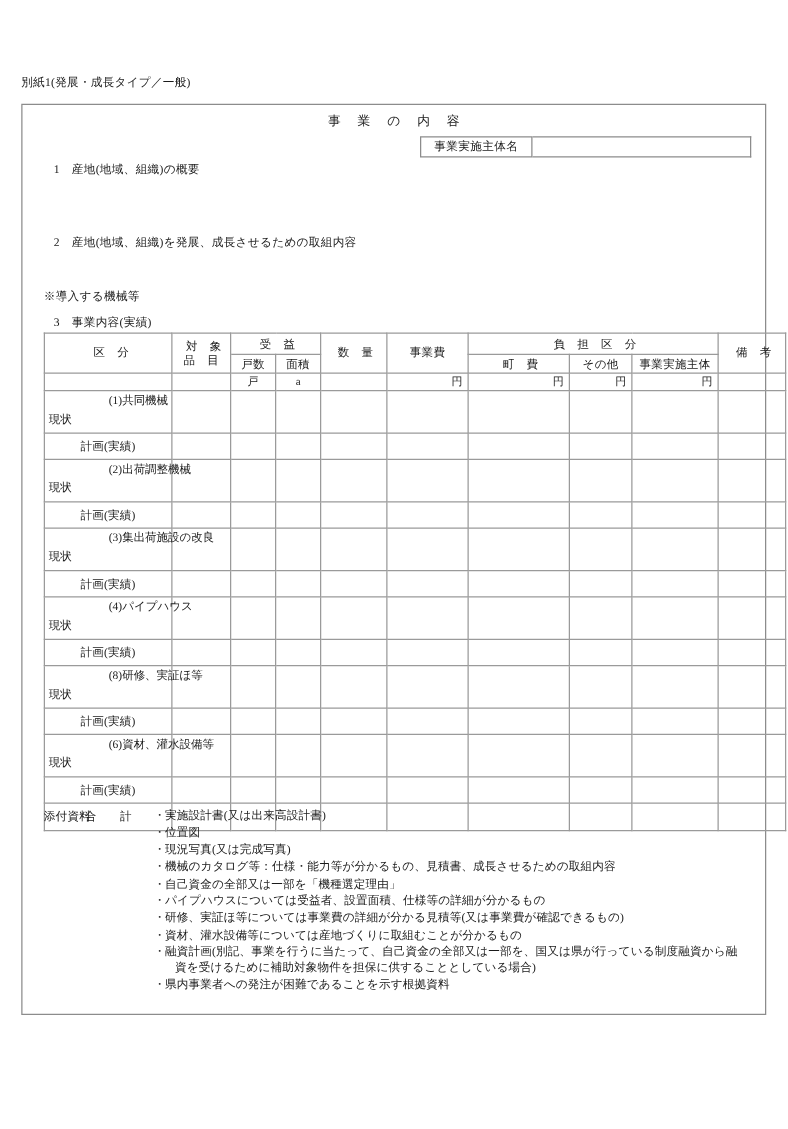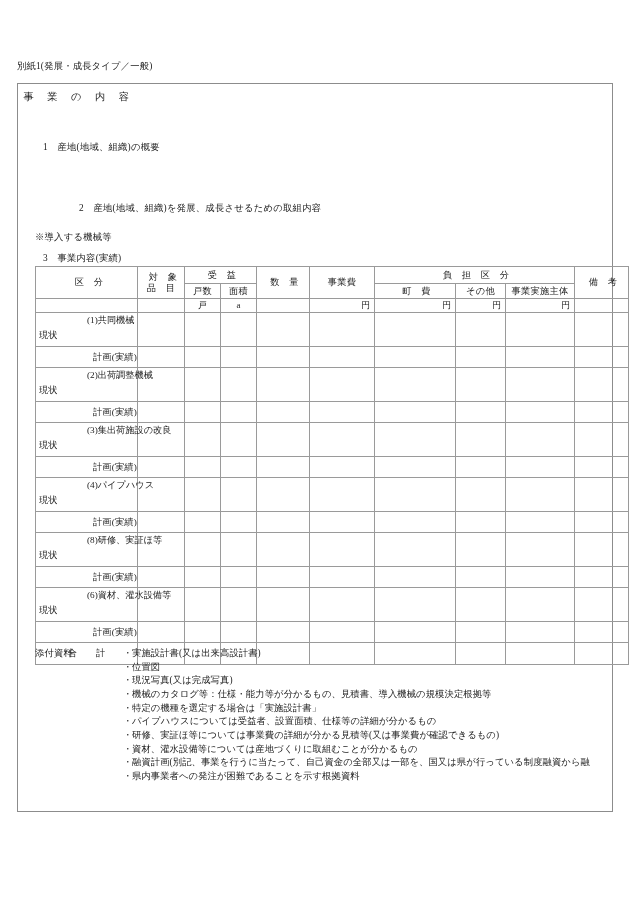--- a/index.html
+++ b/index.html
@@ -51,21 +51,21 @@
     width: 100%;
     height: 100%;
   }
 
   
   .doc-title {
     position: absolute;
     left: 0;
     top: 6px;
     width: 100%;
-    text-align: left;
+    text-align: center;
     font-size: 10.2px;
     letter-spacing: 5.5px;
     text-indent: 5.5px;
     white-space: nowrap;
   }
 
   
   .subject-box {
     position: absolute;
     left: 318px;
@@ -97,22 +97,22 @@
     padding-left: 4px;
   }
 
   
   .section-line {
     position: absolute;
     font-size: 9.3px;
     letter-spacing: 0.25px;
     white-space: nowrap;
   }
-  .sec1 { left: 25px; top: 45px; margin-top: 12px; }
-  .sec2 { left: 25px; top: 118px; margin-left: 36px; }
+  .sec1 { left: 25px; top: 45px; }
+  .sec2 { left: 25px; top: 104px; }
   .sec2-note { left: 17px; top: 115px; margin-top: 32px; }
   .sec3 { left: 25px; top: 168px; }
 
   
   .main-table {
     position: absolute;
     left: 17px;
     top: 182px;
     width: 563px;
     border-collapse: collapse;
@@ -169,21 +169,21 @@
     white-space: nowrap;
     padding-left: 48px;
   }
   .cat-sub {
     display: block;
     text-align: left;
     padding-right: 12px;
     margin-top: 4px;
   }
   td.plan-cell {
-    text-align: right;
+    text-align: center;
     letter-spacing: 0.2px;
     margin-top: 12px;
   }
   td.total-cell {
     letter-spacing: 5px;
     text-indent: 5px;
   }
 
   
   .note-star {
@@ -238,20 +238,24 @@
 
 <div class="page">
 
   <div class="sheet-label">別紙1(発展・成長タイプ／一般)</div>
 
   <div class="outer-frame">
     <div class="frame-inner">
 
       <div class="doc-title">事 業 の 内 容</div>
 
+      <div class="subject-box">
+        <div class="sb-label">事業実施主体名</div>
+        <div class="sb-value"></div>
+      </div>
 
       <div class="section-line sec1">1　産地(地域、組織)の概要</div>
       <div class="section-line sec2">2　産地(地域、組織)を発展、成長させるための取組内容</div>
       <div class="section-line sec2-note">※導入する機械等</div>
       <div class="section-line sec3">3　事業内容(実績)</div>
 
       <table class="main-table">
         <colgroup>
           <col style="width:102px">
           <col style="width:47px">
@@ -495,41 +499,42 @@
           <li>
             <span class="bullet">・</span>
             <span class="txt">位置図</span>
           </li>
           <li>
             <span class="bullet">・</span>
             <span class="txt">現況写真(又は完成写真)</span>
           </li>
           <li>
             <span class="bullet">・</span>
-            <span class="txt">機械のカタログ等：仕様・能力等が分かるもの、見積書、導入機械の規模決定根拠等</span>
-          </li>
-          <li>
-            <span class="bullet">・</span>
-            <span class="txt">特定の機種を選定する場合は「実施設計書」</span>
+            <span class="txt">機械のカタログ等：仕様・能力等が分かるもの、見積書、成長させるための取組内容</span>
+          </li>
+          <li>
+            <span class="bullet">・</span>
+            <span class="txt">自己資金の全部又は一部を「機種選定理由」</span>
           </li>
           <li>
             <span class="bullet">・</span>
             <span class="txt">パイプハウスについては受益者、設置面積、仕様等の詳細が分かるもの</span>
           </li>
           <li>
             <span class="bullet">・</span>
             <span class="txt">研修、実証ほ等については事業費の詳細が分かる見積等(又は事業費が確認できるもの)</span>
           </li>
           <li>
             <span class="bullet">・</span>
             <span class="txt">資材、灌水設備等については産地づくりに取組むことが分かるもの</span>
           </li>
           <li>
             <span class="bullet">・</span>
             <span class="txt">融資計画(別記、事業を行うに当たって、自己資金の全部又は一部を、国又は県が行っている制度融資から融</span>
+            <span class="txt-cont">資を受けるために補助対象物件を担保に供することとしている場合)</span>
           </li>
           <li>
             <span class="bullet">・</span>
             <span class="txt">県内事業者への発注が困難であることを示す根拠資料</span>
           </li>
         </ul>
       </div>
 
     </div>
   </div>

